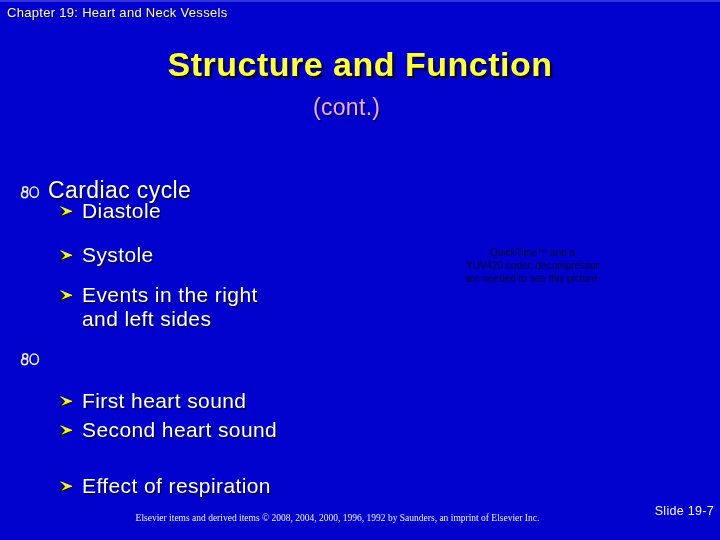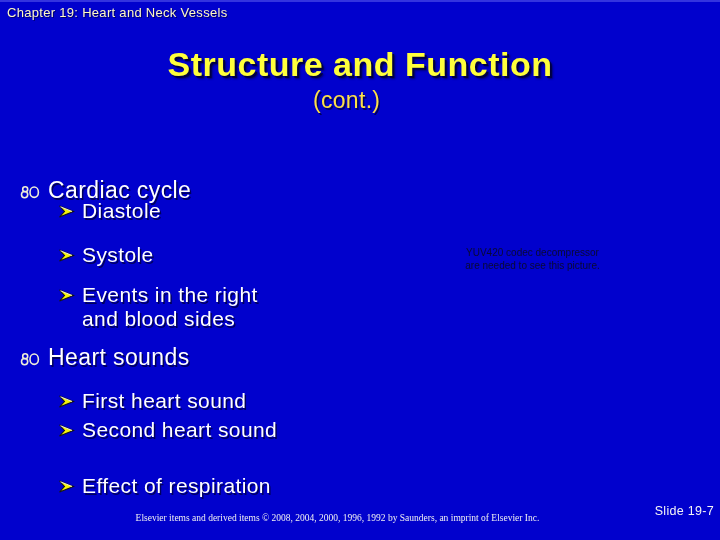--- a/index.html
+++ b/index.html
@@ -20,22 +20,22 @@
     text-shadow:1px 1px 0 rgba(0,0,40,.6);
   }
   .title{
     position:absolute;top:46px;left:10px;width:700px;
     text-align:center;
     font-size:34px;line-height:37px;font-weight:700;
     color:#FFFF3B;letter-spacing:0.5px;
     text-shadow:2px 2px 0 rgba(0,0,60,.9), 3px 3px 2px rgba(0,0,0,.45);
   }
   .cont{
-    position:absolute;top:87px;left:313px;
-    font-size:23px;color:#fde047;letter-spacing:0.3px;
+    position:absolute;top:94px;left:313px;
+    font-size:23px;color:#f0abfc;letter-spacing:0.3px;
     text-shadow:1.5px 1.5px 0 rgba(0,0,0,.55);
   }
   .bullet-list{position:absolute;top:0;left:0;width:720px;height:540px;}
   .bullet-row{position:absolute;left:0;width:460px;}
   .bullet-row .marker{position:absolute;display:block;}
   .bullet-row .txt{
     color:#FFFFFF;letter-spacing:0.4px;
     text-shadow:1.5px 1.5px 0 rgba(0,0,0,.55);
   }
   .bullet-row.level1 .txt{margin-left:48px;font-size:23px;line-height:28px;}
@@ -102,34 +102,31 @@
           <div>Systole</div>
         </div>
       </div>
       <div class="bullet-row level2" style="top: 283px;">
         <span class="marker"><svg width="17" height="17" viewBox="0 0 17 17">
             <polygon points="1.5,3 15.5,8.5 1.5,14 6.5,8.5" fill="#F5F50A" stroke="#141414" stroke-width="1.1" stroke-linejoin="miter"></polygon>
             <polyline points="2.5,3.8 14,8.4" fill="none" stroke="#FFFFFF" stroke-width="0.9"></polyline>
           </svg></span>
         <div class="txt">
           <div>Events in the right</div>
-          <div>and blood sides</div>
+          <div>and left sides</div>
         </div>
       </div>
       <div class="bullet-row level1" style="top: 343px;">
         <span class="marker"><svg width="21" height="14" viewBox="0 0 21 14">
             <g fill="none" stroke="#EFEDD8" stroke-width="1.6">
               <circle cx="5.2" cy="4.2" r="2.5"></circle>
               <circle cx="4.6" cy="9.6" r="3.1"></circle>
               <ellipse cx="14.2" cy="7.2" rx="4.2" ry="5.2"></ellipse>
             </g>
           </svg></span>
-        <div class="txt">
-          <div>Heart sounds</div>
-        </div>
       </div>
       <div class="bullet-row level2" style="top: 389px;">
         <span class="marker"><svg width="17" height="17" viewBox="0 0 17 17">
             <polygon points="1.5,3 15.5,8.5 1.5,14 6.5,8.5" fill="#F5F50A" stroke="#141414" stroke-width="1.1" stroke-linejoin="miter"></polygon>
             <polyline points="2.5,3.8 14,8.4" fill="none" stroke="#FFFFFF" stroke-width="0.9"></polyline>
           </svg></span>
         <div class="txt">
           <div>First heart sound</div>
         </div>
       </div>
@@ -147,20 +144,21 @@
             <polygon points="1.5,3 15.5,8.5 1.5,14 6.5,8.5" fill="#F5F50A" stroke="#141414" stroke-width="1.1" stroke-linejoin="miter"></polygon>
             <polyline points="2.5,3.8 14,8.4" fill="none" stroke="#FFFFFF" stroke-width="0.9"></polyline>
           </svg></span>
         <div class="txt">
           <div>Effect of respiration</div>
         </div>
       </div>
     </div>
 
   <div class="qt-placeholder">
+    <div>QuickTime™ and a</div>
     <div>YUV420 codec decompressor</div>
     <div>are needed to see this picture.</div>
   </div>
 
   <div class="footer-copyright">Elsevier items and derived items © 2008, 2004, 2000, 1996, 1992 by Saunders, an imprint of Elsevier Inc.</div>
 
   <div class="footer-slide">Slide 19-7</div>
 </div>
 
 </body></html>

